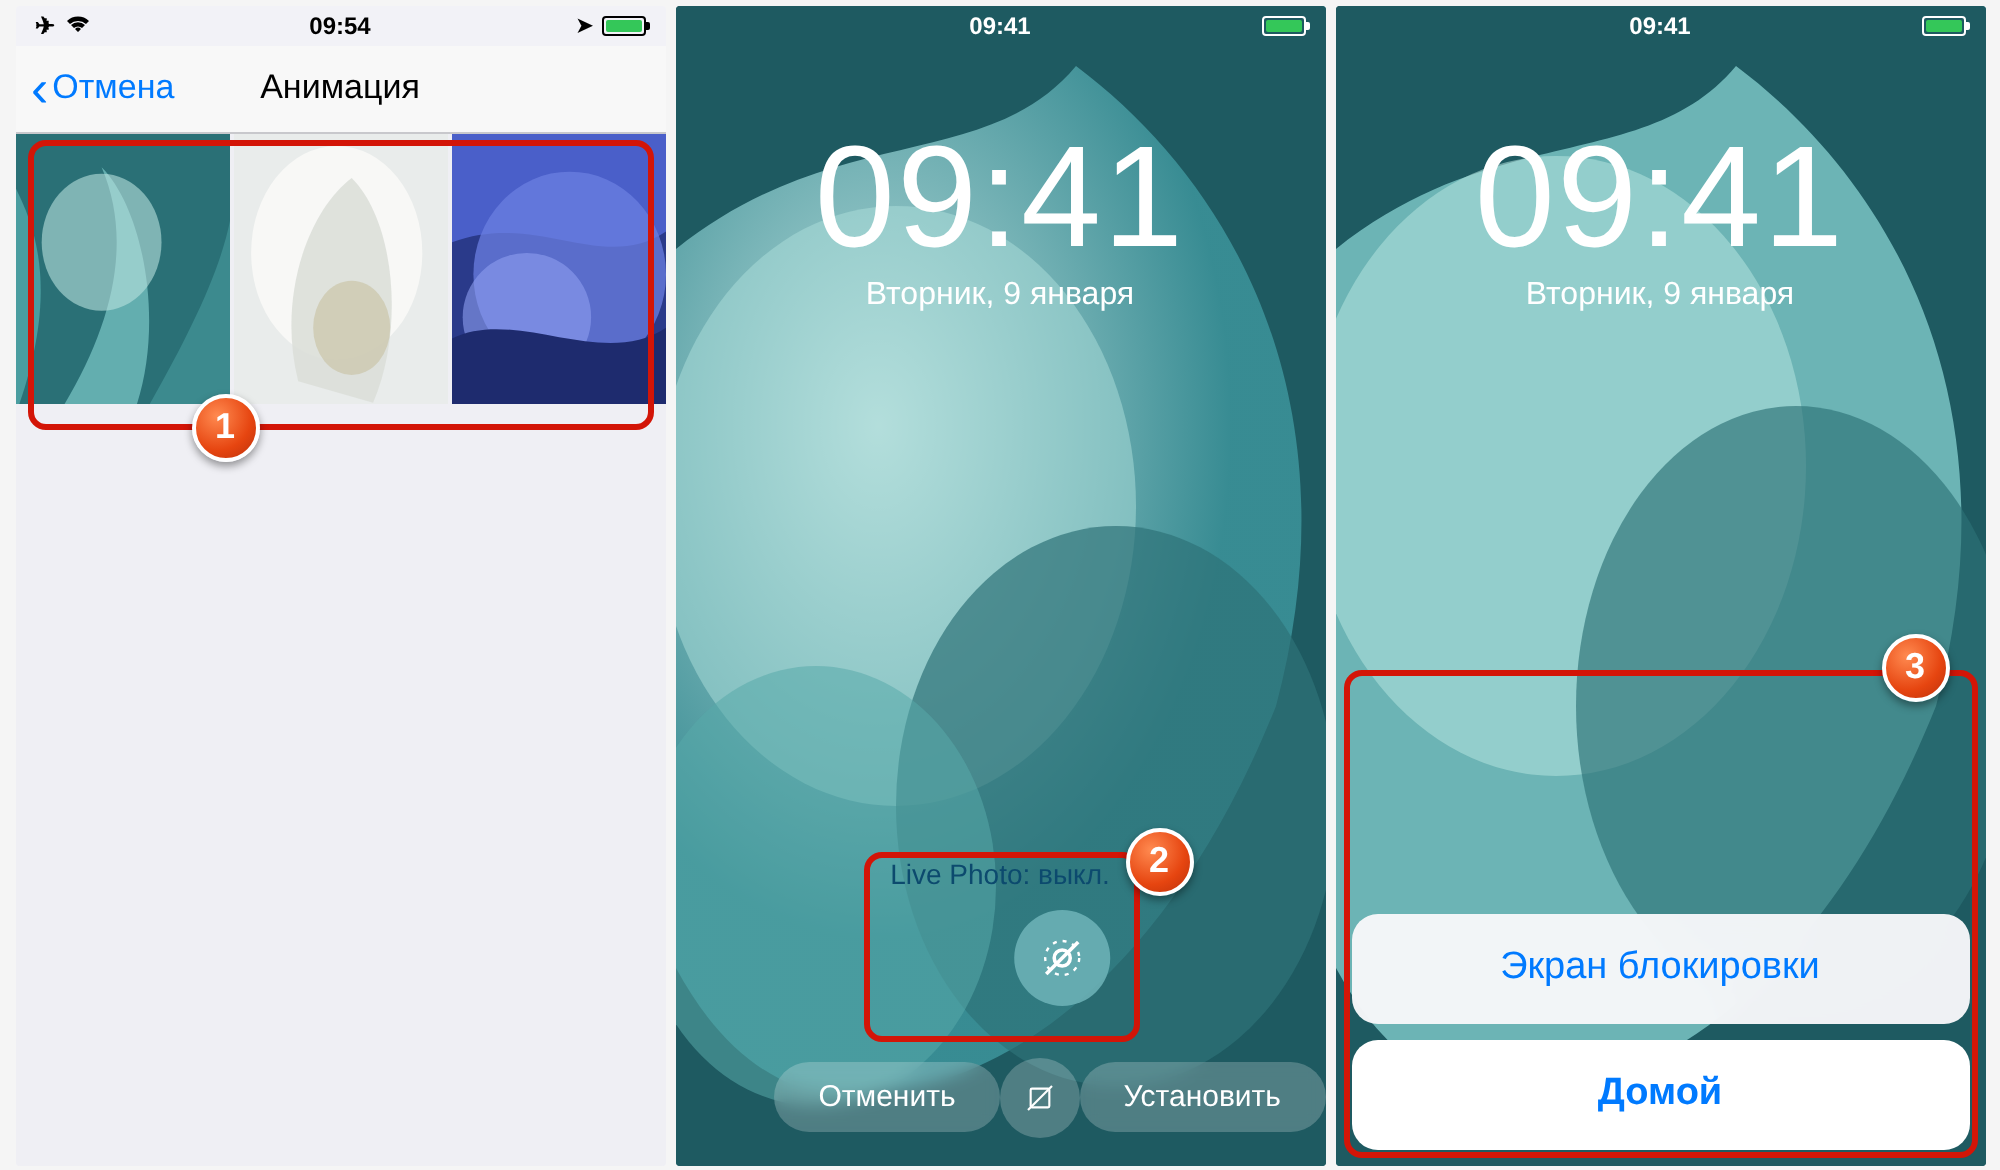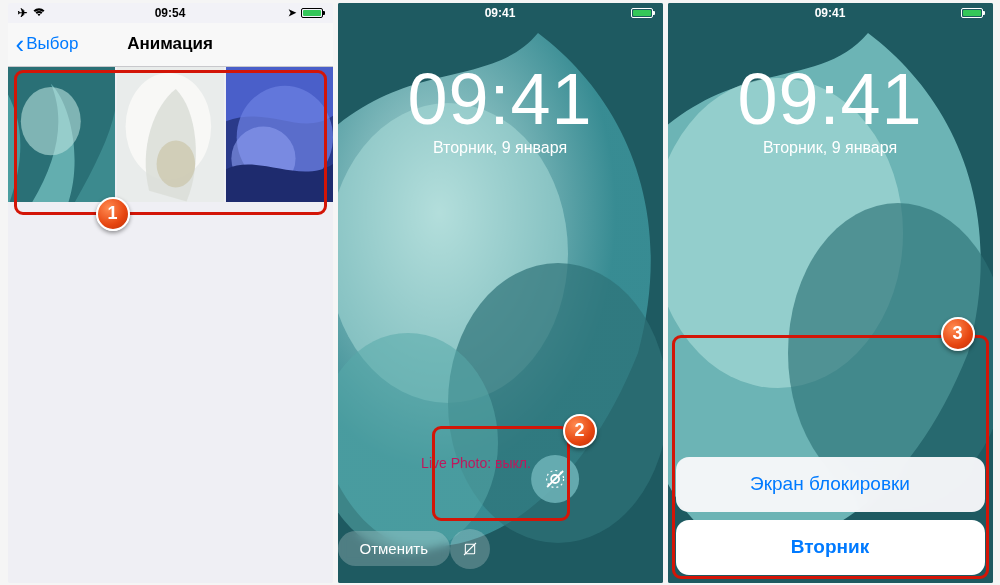--- a/index.html
+++ b/index.html
@@ -11,35 +11,35 @@
   .status.light { color:#fff; }
   .status.dark  { color:#000; }
   .status .center { position:absolute; left:0; right:0; text-align:center; }
   .status .left,.status .right { display:flex; align-items:center; gap:4px; }
   .batt { width:22px; height:10px; border:1px solid currentColor; border-radius:2px; position:relative; }
   .batt::after { content:""; position:absolute; right:-3px; top:2px; width:2px; height:4px; background:currentColor; border-radius:0 1px 1px 0;}
   .batt .fill { position:absolute; left:1px; top:1px; bottom:1px; width:18px; background:#34c759; border-radius:1px;}
   
   .nav { height:44px; display:flex; align-items:center; justify-content:center; border-bottom:0.5px solid #c8c8cc; background:#f8f8f8; position:relative; }
   .nav .back { position:absolute; left:8px; color:#007aff; font-size:17px; display:flex; align-items:center; gap:2px;}
-  .nav .title { font-size:17px; font-weight:700; }
+  .nav .title { font-size:17px; font-weight:400; }
   .s1-body { background:#efeff4; height:calc(100% - 64px); }
   .thumbs { display:flex; gap:2px; padding:0; }
   .thumb { flex:1; height:135px; background:#5ea9a9; }
   .thumb svg { width:100%; height:100%; display:block; }
   
   .wall { position:absolute; inset:0; background:linear-gradient(160deg,#134d56 0%,#3c9aa2 25%,#6bbcc0 45%,#3a8d92 70%,#1d5a60 100%); }
   .wall svg { position:absolute; inset:0; width:100%; height:100%; }
   .lock-time { position:absolute; top:60px; left:0; right:0; text-align:center; color:#fff; }
   .lock-time .t { font-size:72px; font-weight:200; letter-spacing:1px; line-height:1; }
   .lock-time .d { font-size:16px; margin-top:4px; }
-  .ctr { position:absolute; left:50%; transform:translateX(-50%); display:flex; align-items:flex-start; color:#be185d; }
+  .ctr { position:absolute; left:50%; transform:translateX(-50%); display:flex; flex-direction:column; align-items:flex-end; color:#0c4a6e; }
   .live-label { font-size:14px; font-weight:500; margin-bottom:10px; }
   .circle-btn { width:48px; height:48px; border-radius:50%; background:rgba(110,180,185,0.85); display:flex; align-items:center; justify-content:center; color:#fff; }
-  .bottom-bar { position:absolute; bottom:14px; left:0; right:0; display:flex; align-items:center; justify-content:flex-start; }
+  .bottom-bar { position:absolute; bottom:14px; left:0; right:0; display:flex; align-items:center; justify-content:flex-end; }
   .pill { padding:9px 22px; border-radius:22px; background:rgba(255,255,255,0.22); color:#fff; font-size:15px; font-weight:500; backdrop-filter:blur(4px); }
   .mini-circ { width:40px; height:40px; border-radius:50%; background:rgba(255,255,255,0.22); display:flex; align-items:center; justify-content:center; color:#fff; }
   
   .sheet-backdrop { position:absolute; inset:0; }
   .sheet { position:absolute; bottom:8px; left:8px; right:8px; }
   .sheet .grp { background:rgba(248,248,250,0.96); border-radius:13px; overflow:hidden; backdrop-filter:blur(10px); }
   .sheet .opt { height:55px; display:flex; align-items:center; justify-content:center; font-size:19px; color:#007aff; }
   .sheet .opt + .opt { border-top:0.5px solid rgba(0,0,0,0.15); }
   .sheet .cancel { margin-top:8px; background:#fff; border-radius:13px; height:55px; display:flex; align-items:center; justify-content:center; font-size:19px; font-weight:600; color:#007aff; }
   
@@ -65,21 +65,21 @@
       <span class="right">
         <span style="font-size:10px">➤</span>
         <span class="batt">
             <span class="fill"></span>
           </span>
       </span>
     </div>
     <div class="nav">
       <div class="back">
         <span style="font-size:26px;font-weight:300;line-height:0.5">‹</span>
-        <span>Выбор</span>
+        <span>Отмена</span>
       </div>
       <div class="title">Анимация</div>
     </div>
     <div class="s1-body">
       <div class="thumbs">
         <div class="thumb">
           <svg viewBox="0 0 100 135" preserveAspectRatio="xMidYMid slice">
               <rect width="100" height="135" fill="#2a7076"></rect>
               <path d="M0 135 C20 80 10 50 0 30 L0 135" fill="#4a9da0"></path>
               <path d="M20 135 C45 95 55 55 40 20 C60 40 70 95 55 135 Z" fill="#6db8ba" opacity="0.85"></path>
@@ -153,20 +153,21 @@
     </div>
 
     <div class="bottom-bar">
       <div class="pill">Отменить</div>
       <div class="mini-circ">
         <svg class="no-perspective" viewBox="0 0 24 24">
             <rect x="5" y="5" width="14" height="14" fill="none" stroke="#fff" stroke-width="1.6" rx="1"></rect>
             <line x1="3" y1="21" x2="21" y2="3" stroke="#fff" stroke-width="1.6"></line>
           </svg>
       </div>
+      <div class="pill">Установить</div>
     </div>
 
     <div class="annot" style="left:94px; bottom:62px; width:138px; height:95px;"></div>
     <div class="badge" style="left:225px; bottom:135px;">2</div>
   </div>
 
   <div class="phone">
     <div class="wall">
       <svg viewBox="0 0 325 580" preserveAspectRatio="xMidYMid slice">
         <rect width="325" height="580" fill="#1e5a61"></rect>
@@ -187,20 +188,20 @@
     <div class="lock-time">
       <div class="t">09:41</div>
       <div class="d">Вторник, 9 января</div>
     </div>
 
     <div class="sheet-backdrop"></div>
     <div class="sheet">
       <div class="grp">
         <div class="opt">Экран блокировки</div>
       </div>
-      <div class="cancel">Вторник</div>
+      <div class="cancel">Домой</div>
     </div>
 
     <div class="annot" style="left:4px; bottom:4px; right:4px; height:244px;"></div>
     <div class="badge" style="right:18px; bottom:232px;">3</div>
   </div>
 
 </div>
 
 </body></html>

